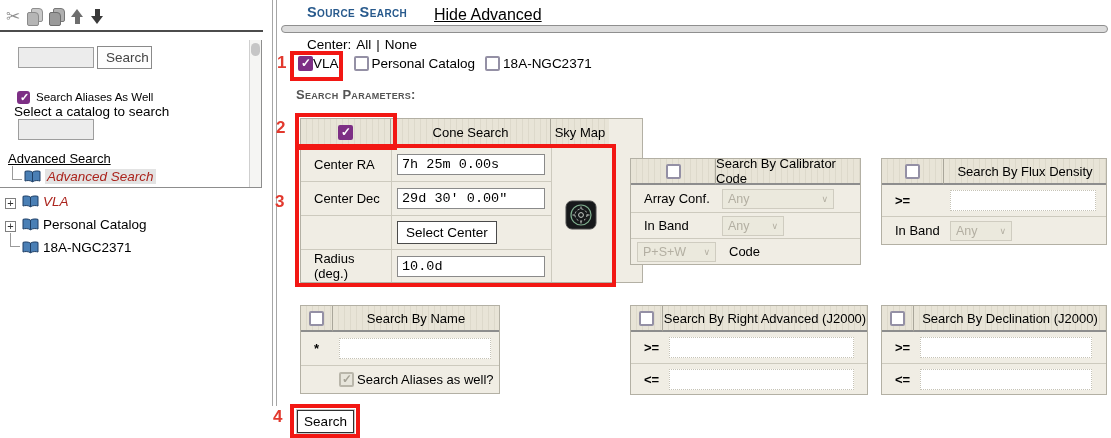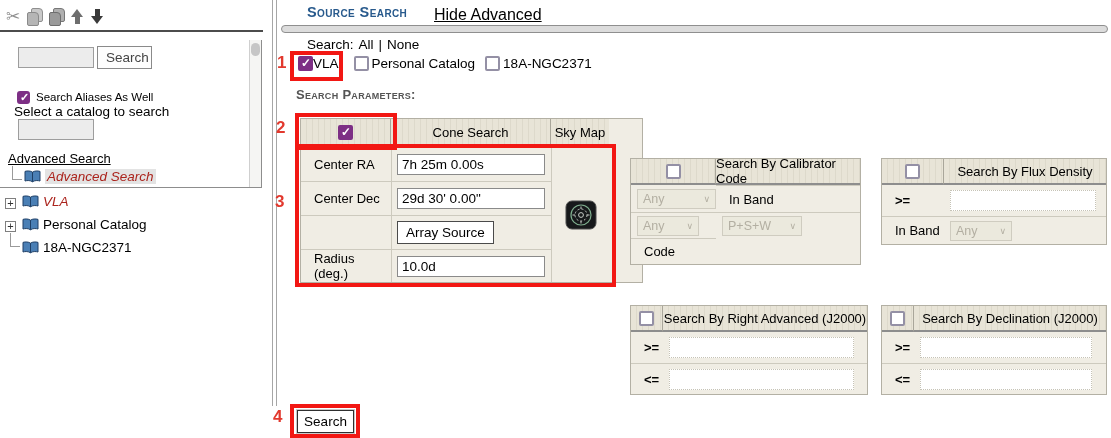--- a/index.html
+++ b/index.html
@@ -24,21 +24,21 @@
   .arrow.down .head { bottom:1px; border-top:8px solid #3a3a3a; }
   .arrow.down .stem { bottom:8px; background:#3a3a3a; }
 
   .tool-divider { position:absolute; left:0; top:30px; width:263px; height:2px; background:#4c4c4c; }
 
   
   .side-panel { position:absolute; left:0; top:40px; width:262px; height:148px; border-right:1px solid #8d8d8d; border-bottom:1px solid #8d8d8d; background:#fff; }
   .side-scroll { position:absolute; right:0; top:0; width:12px; height:100%; background:#f5f5f3; border-left:1px solid #cfcfcf; }
   .side-thumb { position:absolute; left:1px; top:3px; width:9px; height:13px; background:#c6c6c6; border-radius:5px; }
 
-  .inp { background:#fff; border:1px solid #8a8a8a; font-family:Liberation Sans, sans-serif; font-size:13.5px; padding:1px 4px; height:21px; }
+  .inp { background:#fff; border:1px solid #8a8a8a; font-family:Liberation Mono, monospace; font-size:13.5px; padding:1px 4px; height:21px; }
   .inp.gray { background:#ececec; border:1px solid #9d9d9d; }
   .inp.dotted { border:1px dotted #c6c3b6; }
   .btn { background:#fdfdfd; border:1px solid #8a8a8a; font-family:"Liberation Sans",sans-serif; font-size:13.5px; color:#444; padding:2px 8px; }
   .btn.dark { border:1px solid #4a4a4a; color:#000; background:#fff; }
 
   .side-label { position:absolute; font-size:13.5px; color:#000; }
   .link { text-decoration:underline; color:#000; font-size:13px; cursor:pointer; }
 
   
   .cb { display:inline-block; width:15px; height:15px; background:#fff; border:2px solid #9490a5; border-radius:2px; position:relative; }
@@ -164,21 +164,21 @@
     <span class="tree-label">18A-NGC2371</span>
   </div>
 
   <div class="vdivider"></div>
 
   <div class="main-title">Source Search</div>
   <a class="hide-adv link">Hide Advanced</a>
   <div class="hscroll"></div>
 
   <div class="select-line">
-    <span>Search:</span>
+    <span>Center:</span>
     <span>All</span>
     <span>|</span>
     <span>None</span>
   </div>
 
   <div class="cat-row">
     <span class="cb checked" style="margin-left:1px;"></span>
     <span style="margin-left:0px;">VLA</span>
     <span class="cb" style="margin-left:15px;"></span>
     <span style="margin-left:3px;">Personal Catalog</span>
@@ -209,33 +209,34 @@
         <line x1="7.5" y1="15" x2="10" y2="15" stroke="#c8cdc8"></line>
           <line x1="22" y1="15" x2="24.5" y2="15" stroke="#c8cdc8"></line>
       </svg>
     </div>
     <div class="bcell b-top lblpad">Center Dec</div>
     <div class="bcell b-top b-left">
         <input class="inp" style="margin-left: 5px; width: 148px;" value="29d 30' 0.00&quot;">
       </div>
     <div class="bcell b-top"></div>
     <div class="bcell b-top b-left">
-        <button class="btn dark" style="margin-left:5px;height:23px;">Array Source</button>
+        <button class="btn dark" style="margin-left:5px;height:23px;">Select Center</button>
       </div>
     <div class="bcell b-top lblpad">Radius (deg.)</div>
     <div class="bcell b-top b-left">
         <input class="inp" style="margin-left: 5px; width: 148px;" value="10.0d">
       </div>
   </div>
 
   <div class="tbl cal">
     <div class="hcell stripes h-right">
         <span class="cb"></span>
       </div>
     <div class="hcell stripes">Search By Calibrator Code</div>
+    <div class="bcell lblpad">Array Conf.</div>
     <div class="bcell">
         <span class="sel" style="width:112px;">
           <span>Any</span>
           <span class="chev"></span>
         </span>
       </div>
     <div class="bcell b-top lblpad">In Band</div>
     <div class="bcell b-top">
         <span class="sel" style="width:62px;">
           <span>Any</span>
@@ -262,20 +263,35 @@
       </div>
     <div class="bcell b-top lblpad">In Band</div>
     <div class="bcell b-top">
         <span class="sel" style="width:62px;">
           <span>Any</span>
           <span class="chev"></span>
         </span>
       </div>
   </div>
 
+  <div class="tbl nm">
+    <div class="hcell stripes h-right">
+        <span class="cb"></span>
+      </div>
+    <div class="hcell stripes">Search By Name</div>
+    <div class="bcell lblpad" style="font-weight:bold;">*</div>
+    <div class="bcell">
+        <input class="inp dotted" style="margin-left: 6px; width: 152px;">
+      </div>
+    <div class="bcell b-top"></div>
+    <div class="bcell b-top">
+        <span class="cb dis" style="margin-left:6px;"></span>
+        <span style="margin-left:3px;">Search Aliases as well?</span>
+      </div>
+  </div>
 
   <div class="tbl ratbl">
     <div class="hcell stripes h-right">
         <span class="cb"></span>
       </div>
     <div class="hcell stripes">Search By Right Advanced (J2000)</div>
     <div class="bcell lblpad" style="font-weight:bold;">&gt;=</div>
     <div class="bcell">
         <input class="inp dotted" style="margin-left: 6px; width: 185px;">
       </div>

